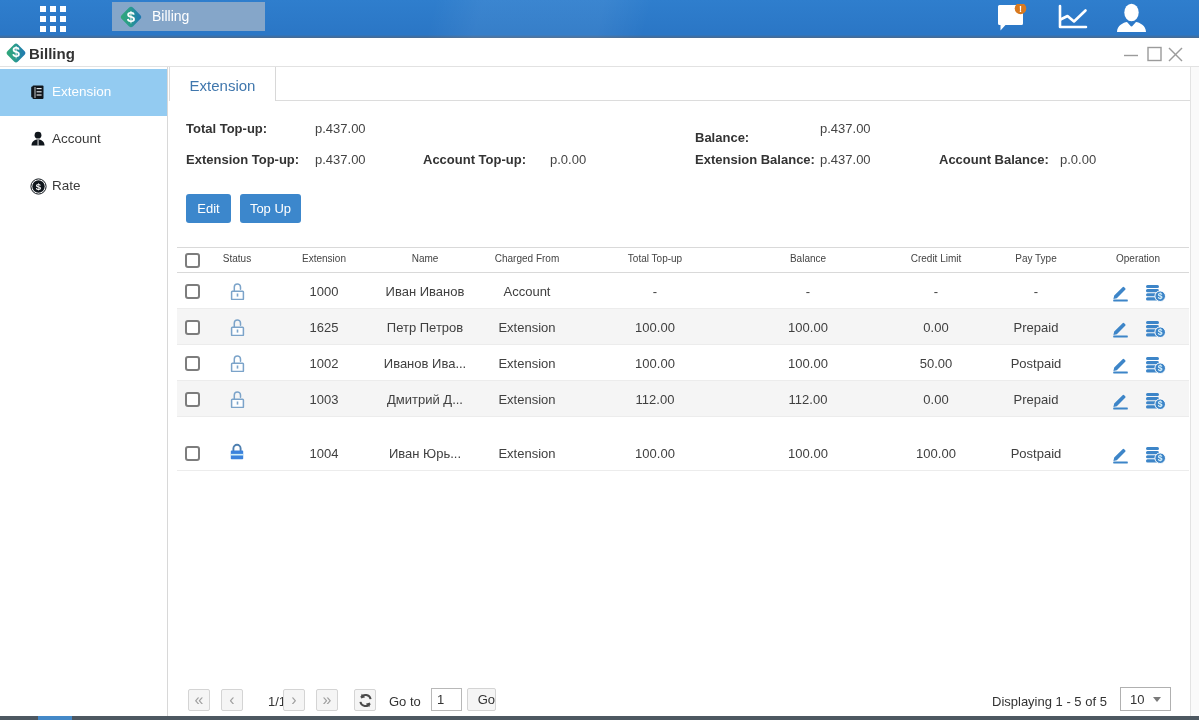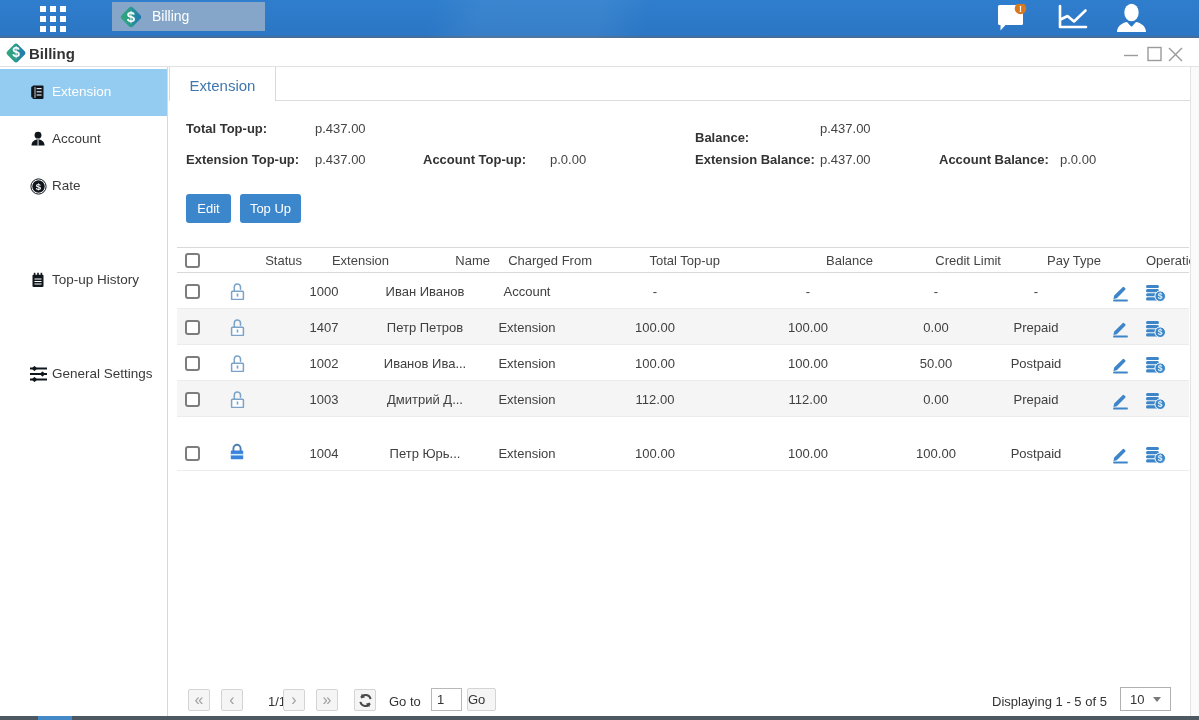--- a/index.html
+++ b/index.html
@@ -42,36 +42,36 @@
 
 .btn { position:absolute; top:194px; height:29px; background:#3c87cc; color:#fff;
   font-size:13px; text-align:center; line-height:29px; border-radius:3px; }
 
 
 #tbl { position:absolute; left:177px; top:247px; width:1012px; }
 #thead { position:absolute; left:0; top:0; width:1012px; height:26px;
   border-top:1px solid #d9d9d9; border-bottom:1px solid #d9d9d9; }
 .trow { position:absolute; left:0; width:1012px; height:36px; border-bottom:1px solid #ececec; }
 .trow.alt { background:#f5f5f5; }
-.hc { position:absolute; top:5px; font-size:13px; color:#444; text-align:right; }
+.hc { position:absolute; top:5px; font-size:10px; color:#444; text-align:center; }
 .tc { position:absolute; top:11px; font-size:13px; color:#404040; text-align:center; }
 .cb { position:absolute; width:15px; height:15px; border:2px solid #7d7d7d; border-radius:3px;
   background:#fff; }
 
 
 .pbtn { position:absolute; top:689px; width:22px; height:22px; background:#f5f5f5;
   border:1px solid #d4d4d4; border-radius:2px; color:#a0a0a0; text-align:center;
   font-size:16px; line-height:19px; }
 .ptxt { position:absolute; top:694px; font-size:13px; color:#333; }
 #goinput { position:absolute; left:431px; top:688px; width:31px; height:23px;
   border:1px solid #b8b8b8; background:#fff; font-size:13px; color:#333; padding-left:5px;
   line-height:21px; }
 #gobtn { position:absolute; left:467px; top:688px; width:29px; height:23px;
   background:#f5f5f5; border:1px solid #d4d4d4; border-radius:2px; font-size:13px;
-  color:#333; text-align:left; line-height:21px; }
+  color:#333; text-align:right; line-height:21px; }
 #dropdown { position:absolute; left:1120px; top:687px; width:51px; height:24px;
   border:1px solid #b0b0b0; background:#fff; }
 #dropdown .v { position:absolute; left:9px; top:4px; font-size:13px; color:#333; }
 #dropdown .tri { position:absolute; right:9px; top:9px; width:0; height:0;
   border-left:4.5px solid transparent; border-right:4.5px solid transparent;
   border-top:5.5px solid #7a7a7a; }
 
 #rightrail { position:absolute; left:1190px; top:67px; width:9px; height:649px;
   background:#fafafa; border-left:1px solid #e3e3e3; }
 #bottomstrip { position:absolute; left:0; top:716px; width:1199px; height:4px; background:#4d5861; }
@@ -178,49 +178,20 @@
     <div class="lbl">Account</div>
   </div>
   <div class="sitem" style="top:96px">
     <svg class="sicon" width="17" height="17" viewBox="0 0 17 17">
       <circle cx="8.5" cy="8.5" r="7.6" fill="none" stroke="#10161c" stroke-width="1"></circle>
       <circle cx="8.5" cy="8.5" r="6.2" fill="#10161c"></circle>
       <text x="8.5" y="12" font-size="9.5" font-weight="bold" fill="#fff" text-anchor="middle" font-family="Liberation Sans">$</text>
     </svg>
     <div class="lbl">Rate</div>
   </div>
-  <div class="sitem" style="top:190px">
-    <svg class="sicon" width="16" height="16" viewBox="0 0 16 16">
-      <rect x="2.5" y="2.8" width="11" height="12.2" rx="1" fill="#10161c"></rect>
-      <g stroke="#10161c" stroke-width="1.6">
-            <line x1="4.6" y1="0.8" x2="4.6" y2="4"></line>
-            <line x1="8" y1="0.8" x2="8" y2="4"></line>
-            <line x1="11.4" y1="0.8" x2="11.4" y2="4"></line>
-          </g>
-      <g stroke="#fff" stroke-width="1">
-            <line x1="4.5" y1="7" x2="11.5" y2="7"></line>
-            <line x1="4.5" y1="9.5" x2="11.5" y2="9.5"></line>
-            <line x1="4.5" y1="12" x2="11.5" y2="12"></line>
-          </g>
-    </svg>
-    <div class="lbl">Top-up History</div>
-  </div>
-  <div class="sitem" style="top:284px">
-    <svg class="sicon" width="18" height="16" viewBox="0 0 18 16">
-      <g stroke="#10161c" stroke-width="2">
-        <line x1="0" y1="2.5" x2="17" y2="2.5"></line>
-        <line x1="0" y1="8" x2="17" y2="8"></line>
-        <line x1="0" y1="13.5" x2="17" y2="13.5"></line>
-      </g>
-      <rect x="2.6" y="0.6" width="3.8" height="3.8" rx="0.6" fill="#10161c" transform="rotate(45 4.5 2.5)"></rect>
-      <rect x="10.6" y="6.1" width="3.8" height="3.8" rx="0.6" fill="#10161c" transform="rotate(45 12.5 8)"></rect>
-      <rect x="2.6" y="11.6" width="3.8" height="3.8" rx="0.6" fill="#10161c" transform="rotate(45 4.5 13.5)"></rect>
-    </svg>
-    <div class="lbl">General Settings</div>
-  </div>
 </div>
 
 <div id="tabline"></div>
 <div id="tab1">Extension</div>
 
 <div class="ilabel" style="left:186px;top:121px">Total Top-up:</div>
 <div class="ivalue" style="left:315px;top:121px">p.437.00</div>
 <div class="ilabel" style="left:695px;top:130px">Balance:</div>
 <div class="ivalue" style="left:820px;top:121px">p.437.00</div>
 
@@ -284,21 +255,21 @@
 </div>
 <div class="trow alt" style="top:62px">
   <div class="cb" style="left:8px;top:11px"></div>
   <div class="abs" style="left:52px;top:8px"><svg width="17" height="19" viewBox="0 0 17 19">
             <g stroke="#7ba3c9" stroke-width="1.5" fill="none">
               <path d="M5.3 10.2 V6 a3.1 3.1 0 0 1 6.2 0 V8.2" stroke-linecap="round"></path>
               <rect x="2.6" y="10.2" width="11.8" height="8.4" rx="0.8" fill="#fdfeff"></rect>
               <line x1="8.5" y1="12.5" x2="8.5" y2="15.6" stroke-width="1.6"></line>
             </g>
           </svg></div>
-  <div class="tc" style="left:82px;width:130px">1407</div>
+  <div class="tc" style="left:82px;width:130px">1625</div>
   <div class="tc" style="left:183px;width:130px">Петр Петров</div>
   <div class="tc" style="left:285px;width:130px">Extension</div>
   <div class="tc" style="left:413px;width:130px">100.00</div>
   <div class="tc" style="left:566px;width:130px">100.00</div>
   <div class="tc" style="left:694px;width:130px">0.00</div>
   <div class="tc" style="left:794px;width:130px">Prepaid</div>
   <div class="abs" style="left:934px;top:12px"><svg width="20" height="17" viewBox="0 0 20 17">
             <g fill="#3d85c8">
               <path d="M3.2 10.6 L11.6 2.2 a1.1 1.1 0 0 1 1.6 0 l1 1 a1.1 1.1 0 0 1 0 1.6 L5.8 13.2 l-3.4 0.8 z"></path>
               <rect x="2.2" y="14.6" width="14.6" height="1.9" rx="0.4"></rect>
@@ -382,21 +353,21 @@
           </svg></div>
 </div>
 <div class="trow" style="top:188px">
   <div class="cb" style="left:8px;top:11px"></div>
   <div class="abs" style="left:52px;top:8px"><svg width="16" height="18" viewBox="0 0 16 18">
             <path d="M4.4 8.2 V5.4 a3.6 3.6 0 0 1 7.2 0 V8.2" stroke="#4e7fb0" stroke-width="1.9" fill="none"></path>
             <rect x="1.8" y="7.6" width="12.4" height="8.6" rx="0.8" fill="#3b82dc"></rect>
             <rect x="1.8" y="10.9" width="12.4" height="1.6" fill="#cfeef8"></rect>
           </svg></div>
   <div class="tc" style="left:82px;width:130px">1004</div>
-  <div class="tc" style="left:183px;width:130px">Петр Юрь...</div>
+  <div class="tc" style="left:183px;width:130px">Иван Юрь...</div>
   <div class="tc" style="left:285px;width:130px">Extension</div>
   <div class="tc" style="left:413px;width:130px">100.00</div>
   <div class="tc" style="left:566px;width:130px">100.00</div>
   <div class="tc" style="left:694px;width:130px">100.00</div>
   <div class="tc" style="left:794px;width:130px">Postpaid</div>
   <div class="abs" style="left:934px;top:12px"><svg width="20" height="17" viewBox="0 0 20 17">
             <g fill="#3d85c8">
               <path d="M3.2 10.6 L11.6 2.2 a1.1 1.1 0 0 1 1.6 0 l1 1 a1.1 1.1 0 0 1 0 1.6 L5.8 13.2 l-3.4 0.8 z"></path>
               <rect x="2.2" y="14.6" width="14.6" height="1.9" rx="0.4"></rect>
             </g>

